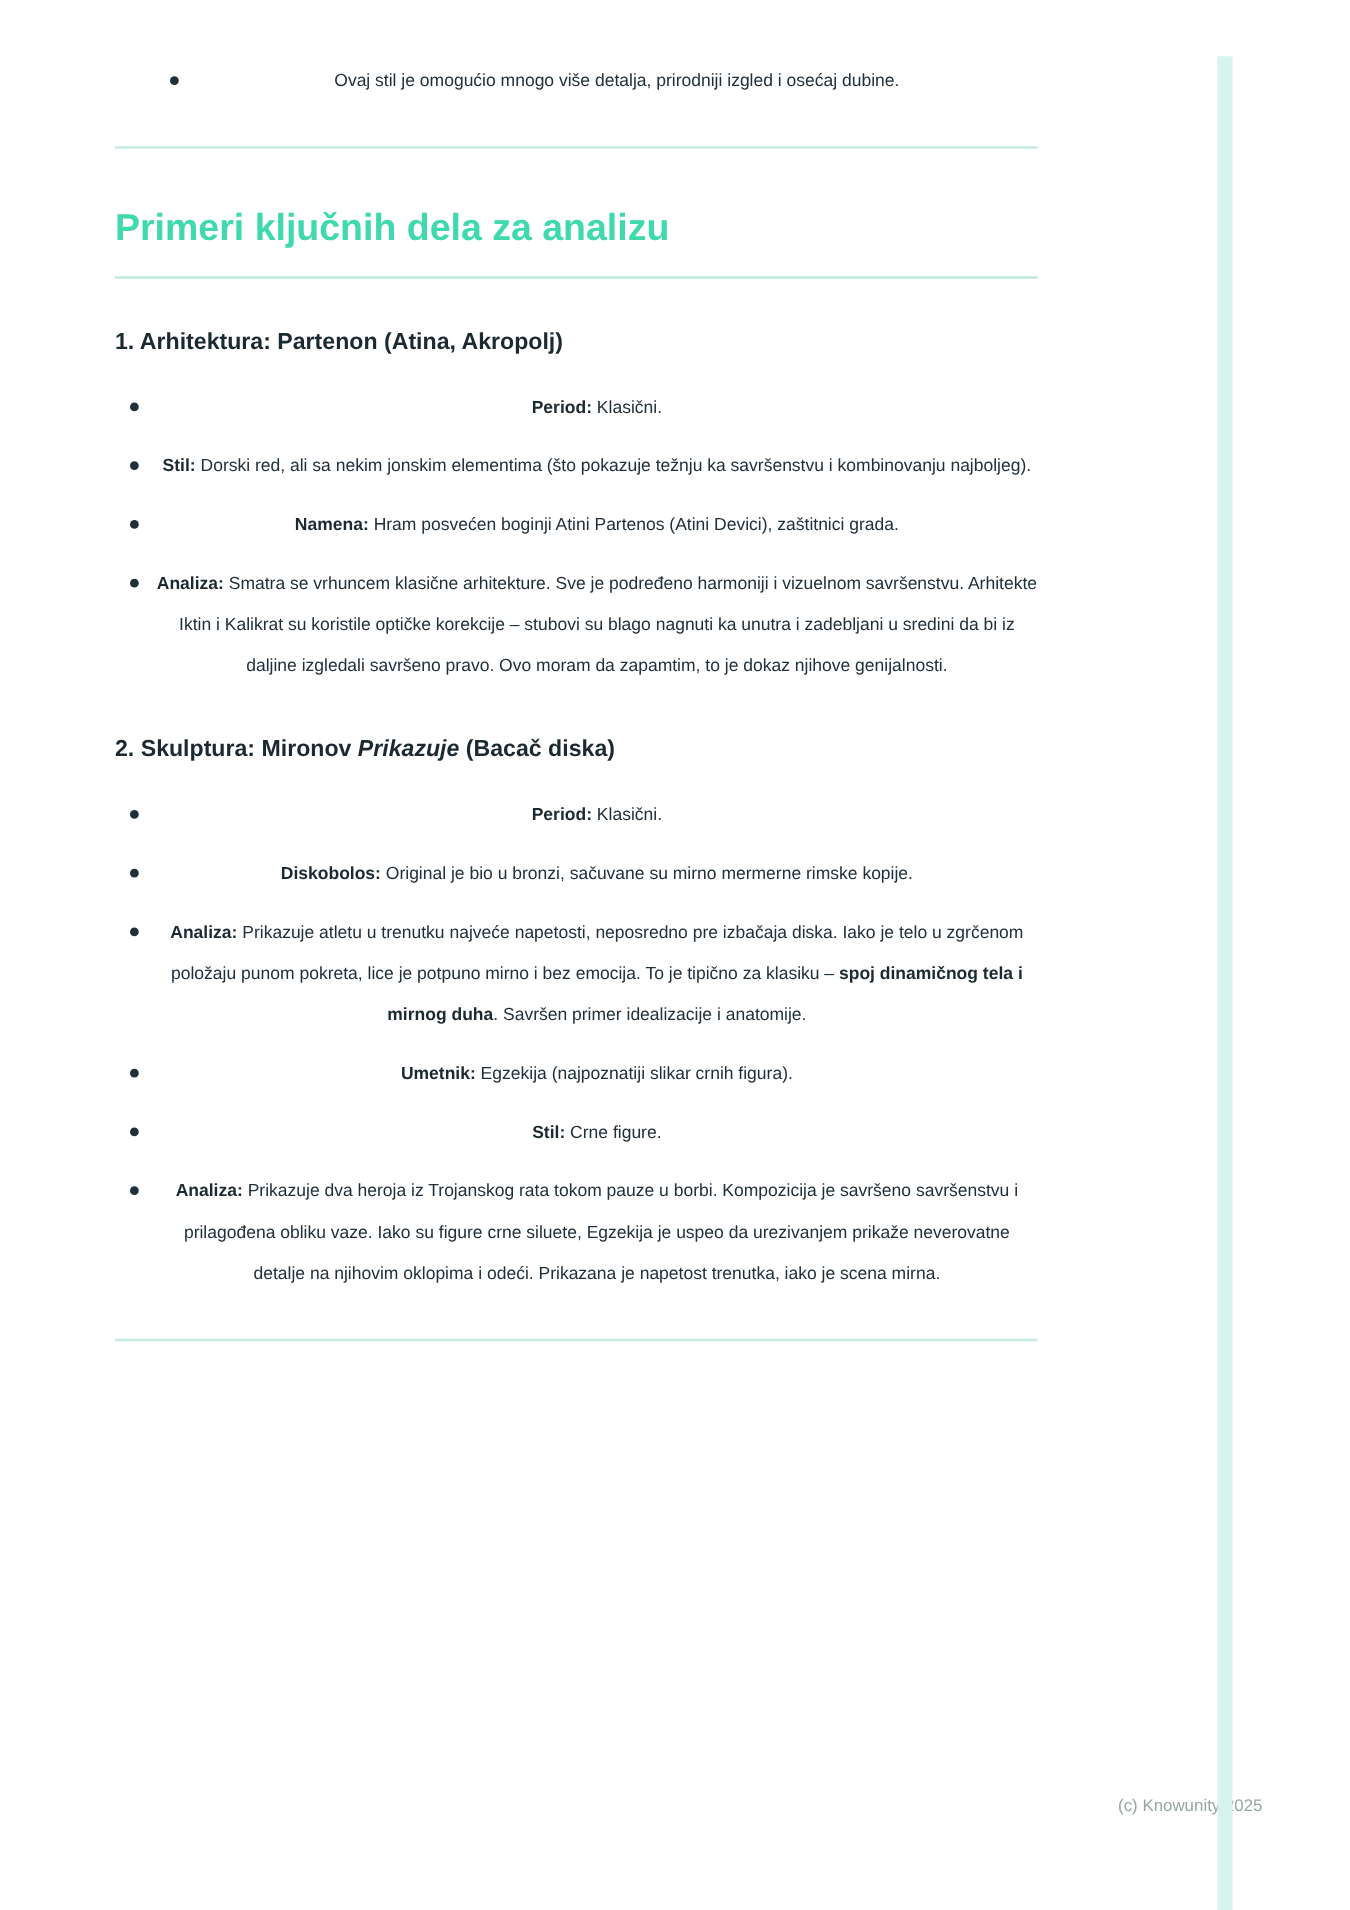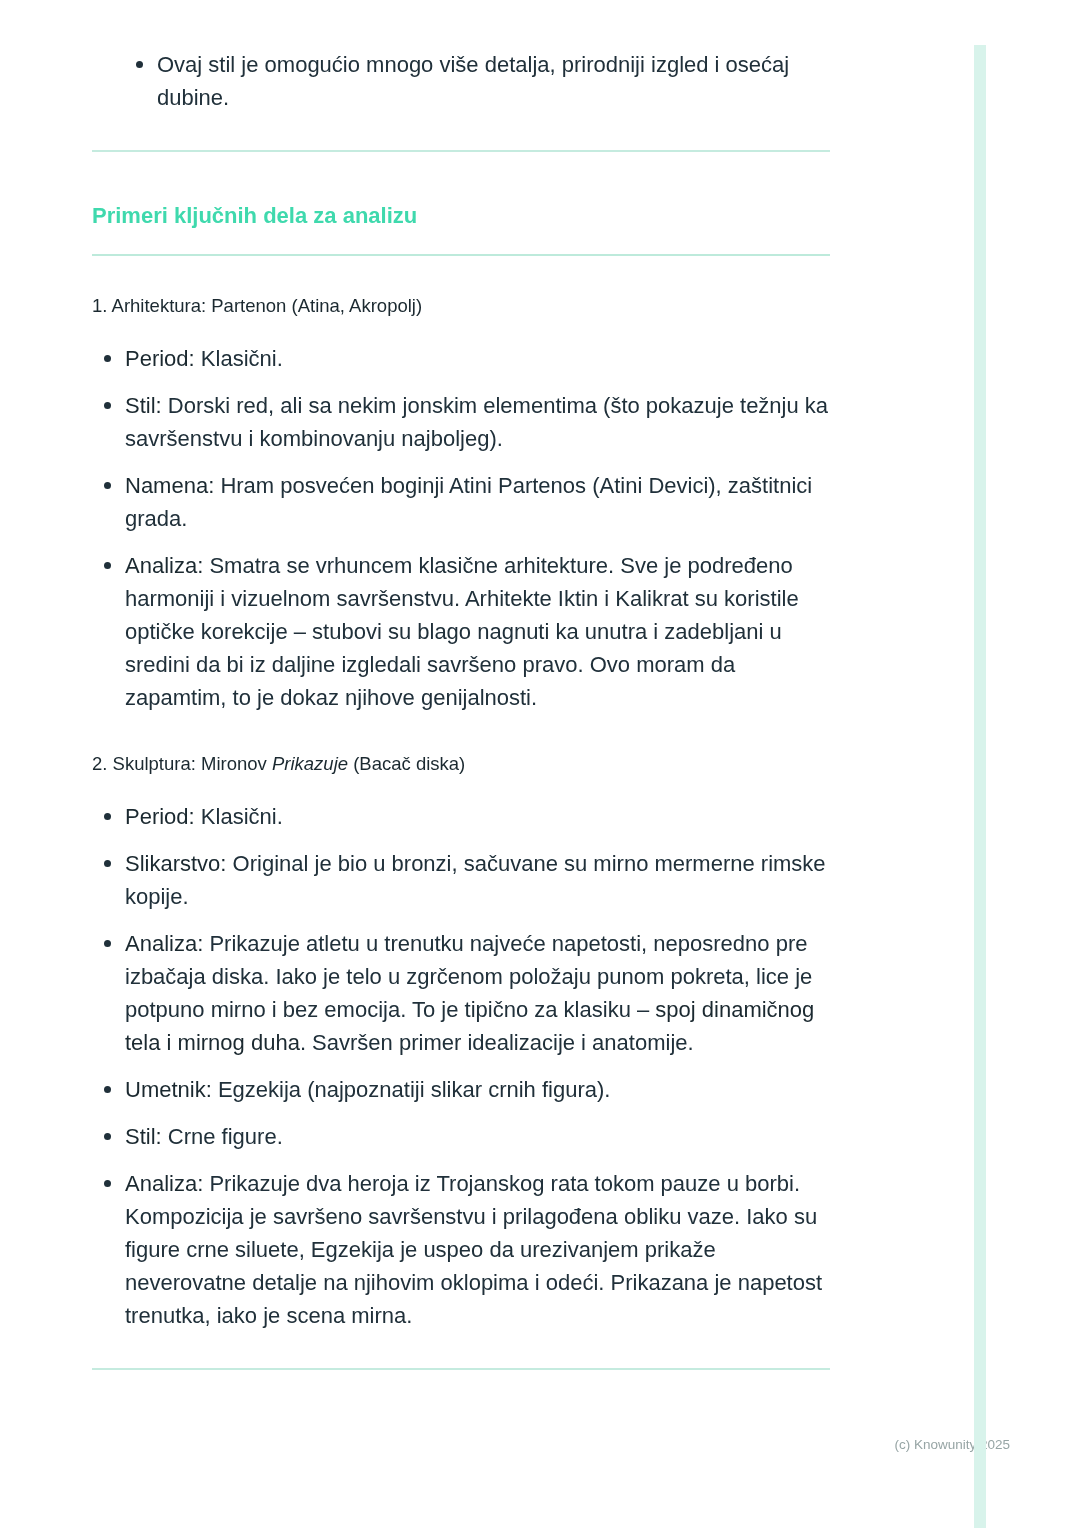--- a/index.html
+++ b/index.html
@@ -24,23 +24,24 @@
   }
   ul {
     list-style: none;
     margin: 0;
     padding: 0;
   }
   li {
     position: relative;
     padding-left: 33px;
     margin-bottom: 14px;
-    font-size: 22px;
+    font-size: 14px;
     line-height: 33px;
     color: #20303a;
+    text-align: center;
   }
   li::before {
     content: "";
     position: absolute;
     left: 12px;
     top: 13px;
     width: 7px;
     height: 7px;
     border-radius: 50%;
     background: #20303a;
@@ -53,39 +54,39 @@
     left: 44px;
   }
   .divider {
     height: 2px;
     background: #c5ebdf;
     border: none;
     margin: 36px 0 0 0;
   }
   h1.section-title {
     margin: 46px 0 0 0;
-    font-size: 22px;
+    font-size: 30px;
     line-height: 36px;
     font-weight: bold;
     color: #3fd9ad;
   }
   .divider-accent {
     height: 2px;
     background: #bdeadb;
     border: none;
     margin: 20px 0 0 0;
   }
   h3.subsection-heading {
     margin: 36px 0 22px 0;
     font-size: 18.5px;
     line-height: 28px;
     font-weight: bold;
     color: #1b2930;
   }
-  .bold { font-weight: normal; color: #1b2930; }
+  .bold { font-weight: bold; color: #1b2930; }
   .italic { font-style: italic; }
   .bottom-divider {
     margin-top: 36px;
   }
   .footer {
     position: absolute;
     top: 1437px;
     right: 70px;
     font-size: 13.5px;
     color: #97a5a5;
@@ -120,21 +121,21 @@
         <h3 class="subsection-heading"><span class="bold">1. Arhitektura: Partenon (Atina, Akropolj)</span></h3>
         <ul>
           <li><span class="bold">Period:</span><span> Klasični.</span></li>
           <li><span class="bold">Stil:</span><span> Dorski red, ali sa nekim jonskim elementima (što pokazuje težnju ka savršenstvu i kombinovanju najboljeg).</span></li>
           <li><span class="bold">Namena:</span><span> Hram posvećen boginji Atini Partenos (Atini Devici), zaštitnici grada.</span></li>
           <li><span class="bold">Analiza:</span><span> Smatra se vrhuncem klasične arhitekture. Sve je podređeno harmoniji i vizuelnom savršenstvu. Arhitekte Iktin i Kalikrat su koristile optičke korekcije – stubovi su blago nagnuti ka unutra i zadebljani u sredini da bi iz daljine izgledali savršeno pravo. Ovo moram da zapamtim, to je dokaz njihove genijalnosti.</span></li>
         </ul>
         <h3 class="subsection-heading"><span class="bold">2. Skulptura: Mironov </span><span class="bold italic">Prikazuje</span><span class="bold"> (Bacač diska)</span></h3>
         <ul>
           <li><span class="bold">Period:</span><span> Klasični.</span></li>
-          <li><span class="bold">Slikarstvo:</span><span> Original je bio u bronzi, sačuvane su mirno mermerne rimske kopije.</span></li>
+          <li><span class="bold">Diskobolos:</span><span> Original je bio u bronzi, sačuvane su mirno mermerne rimske kopije.</span></li>
           <li><span class="bold">Analiza:</span><span> Prikazuje atletu u trenutku najveće napetosti, neposredno pre izbačaja diska. Iako je telo u zgrčenom položaju punom pokreta, lice je potpuno mirno i bez emocija. To je tipično za klasiku – </span><span class="bold">spoj dinamičnog tela i mirnog duha</span><span>. Savršen primer idealizacije i anatomije.</span></li>
         </ul>
         <ul>
           <li><span class="bold">Umetnik:</span><span> Egzekija (najpoznatiji slikar crnih figura).</span></li>
           <li><span class="bold">Stil:</span><span> Crne figure.</span></li>
           <li><span class="bold">Analiza:</span><span> Prikazuje dva heroja iz Trojanskog rata tokom pauze u borbi. Kompozicija je savršeno savršenstvu i prilagođena obliku vaze. Iako su figure crne siluete, Egzekija je uspeo da urezivanjem prikaže neverovatne detalje na njihovim oklopima i odeći. Prikazana je napetost trenutka, iako je scena mirna.</span></li>
         </ul>
       </div>
 
     <hr class="divider bottom-divider">

